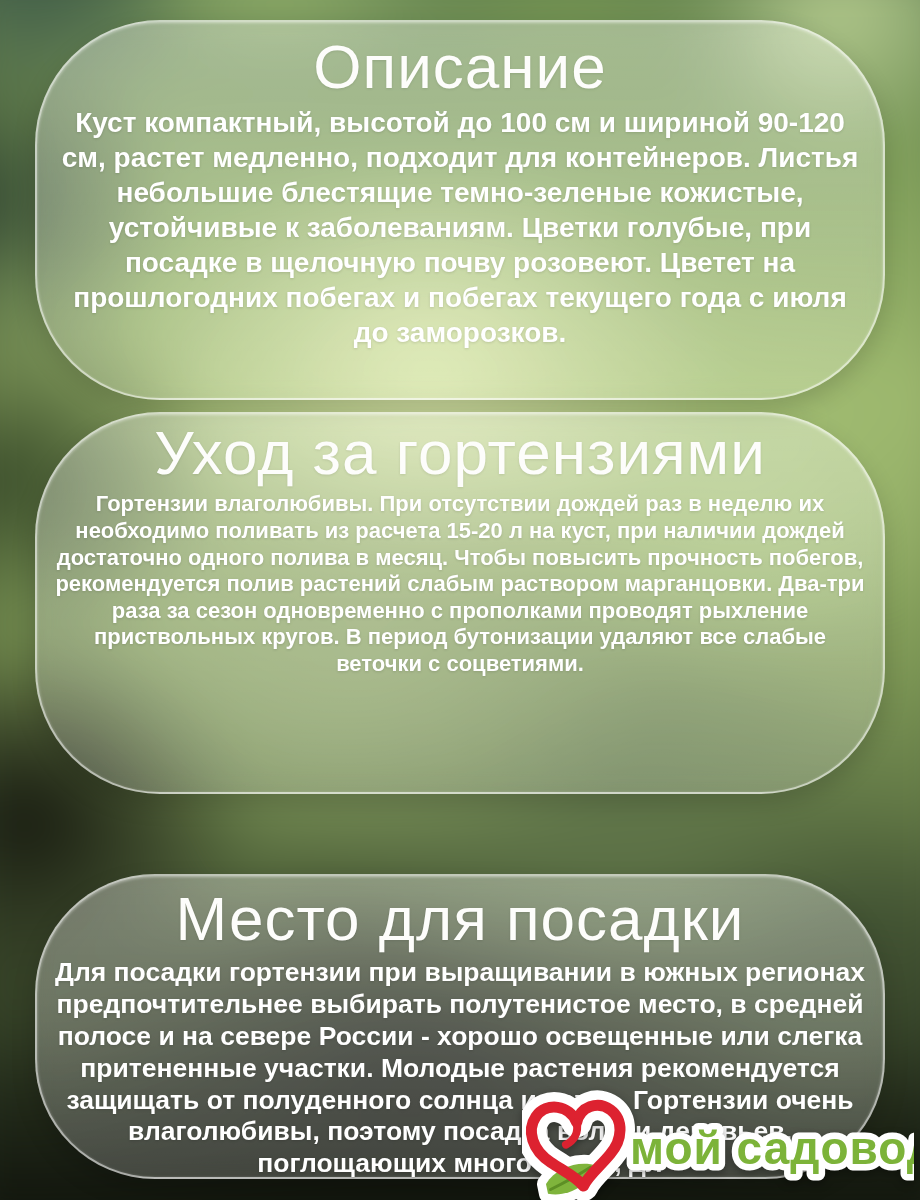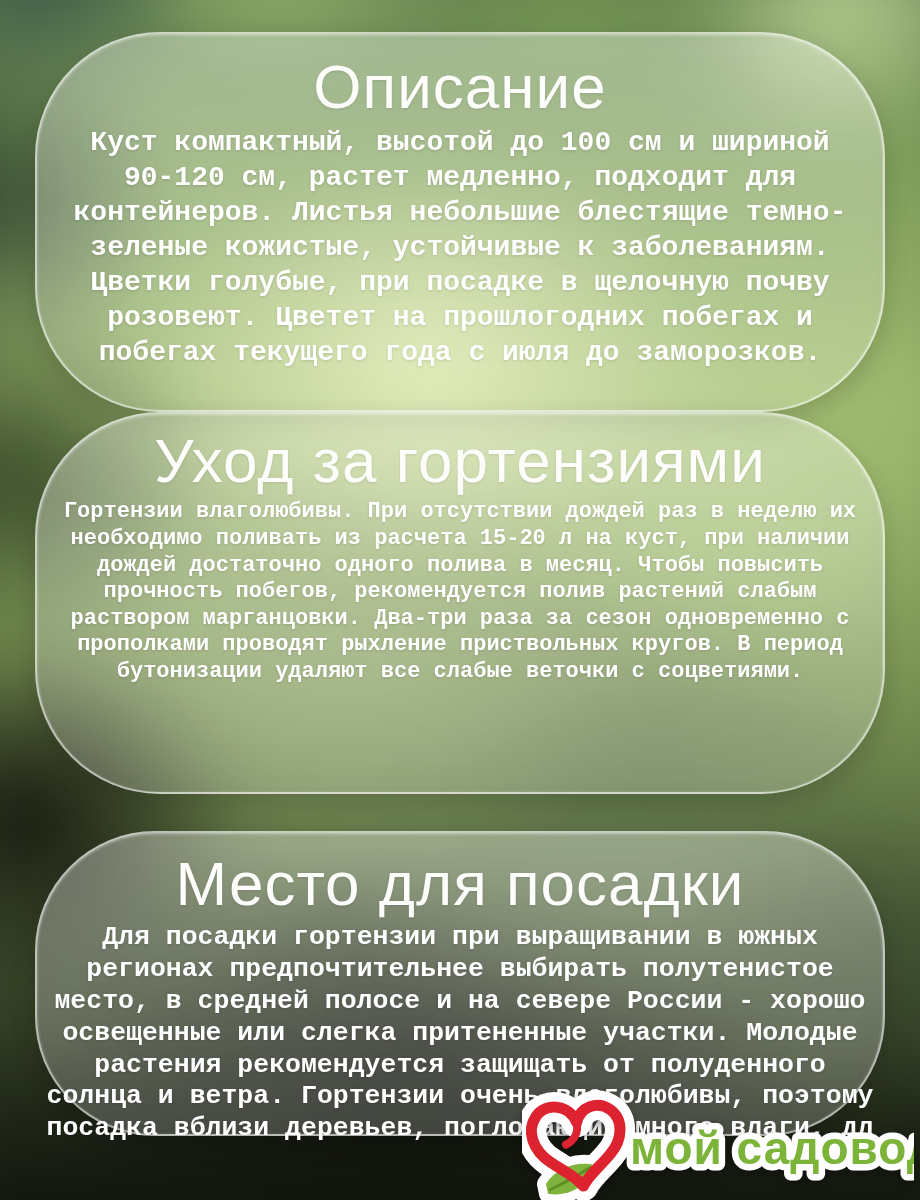--- a/index.html
+++ b/index.html
@@ -44,27 +44,26 @@
     margin:0;padding:0;
     font-size:62px;line-height:1.12;font-weight:400;letter-spacing:1px;
     color:#fdfdfb;
     text-shadow:0 1px 3px rgba(0,0,0,.10);
   }
   .card p{
     margin:4px auto 0;
     font-weight:700;
     color:#ffffff;
     text-shadow:0 1px 3px rgba(0,0,0,.14);
-    font-family:Liberation Mono, monospace;
   }
-  #card-description{top:32px;height:380px;padding-top:18px;}
+  #card-description{top:20px;height:380px;padding-top:10px;}
   #card-description p{font-size:28px;line-height:1.25;width:800px;}
-  #card-care{top:412px;height:382px;padding-top:12px;}
+  #card-care{top:412px;height:382px;padding-top:4px;}
   #card-care p{font-size:22px;line-height:1.21;width:810px;}
-  #card-planting{top:831px;height:305px;padding-top:16px;border-radius:120px;}
+  #card-planting{top:874px;height:305px;padding-top:8px;border-radius:120px;}
   #card-planting p{font-size:26.5px;line-height:1.2;width:830px;}
   
   .logo{
     position:absolute;left:522px;top:1088px;width:392px;height:112px;
     filter:drop-shadow(0 3px 4px rgba(0,0,0,.35));
   }
 </style>
 </head>
 <body>
 

